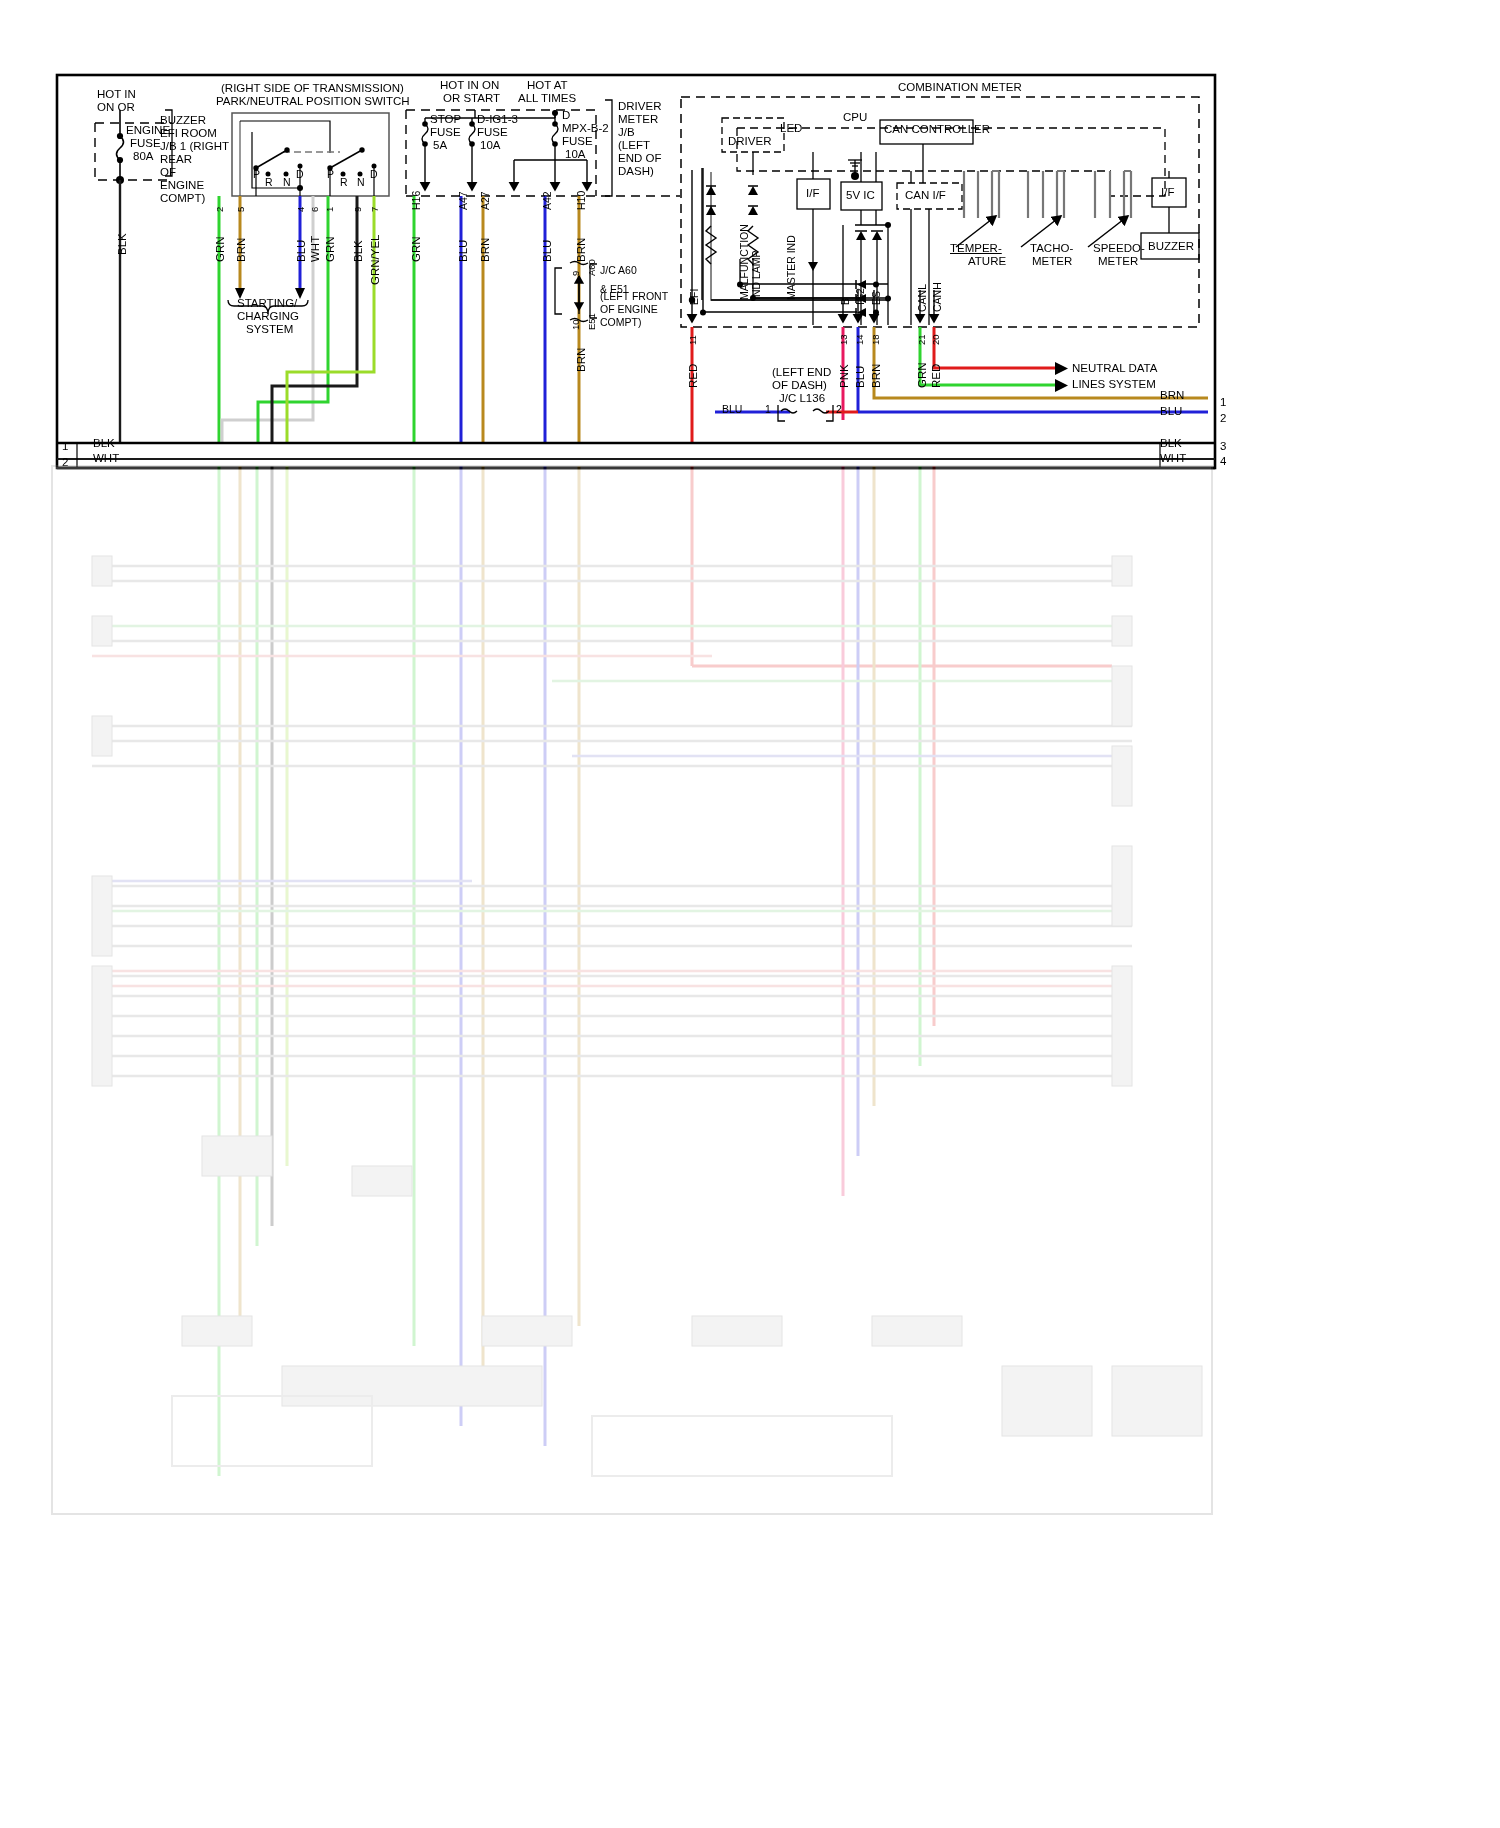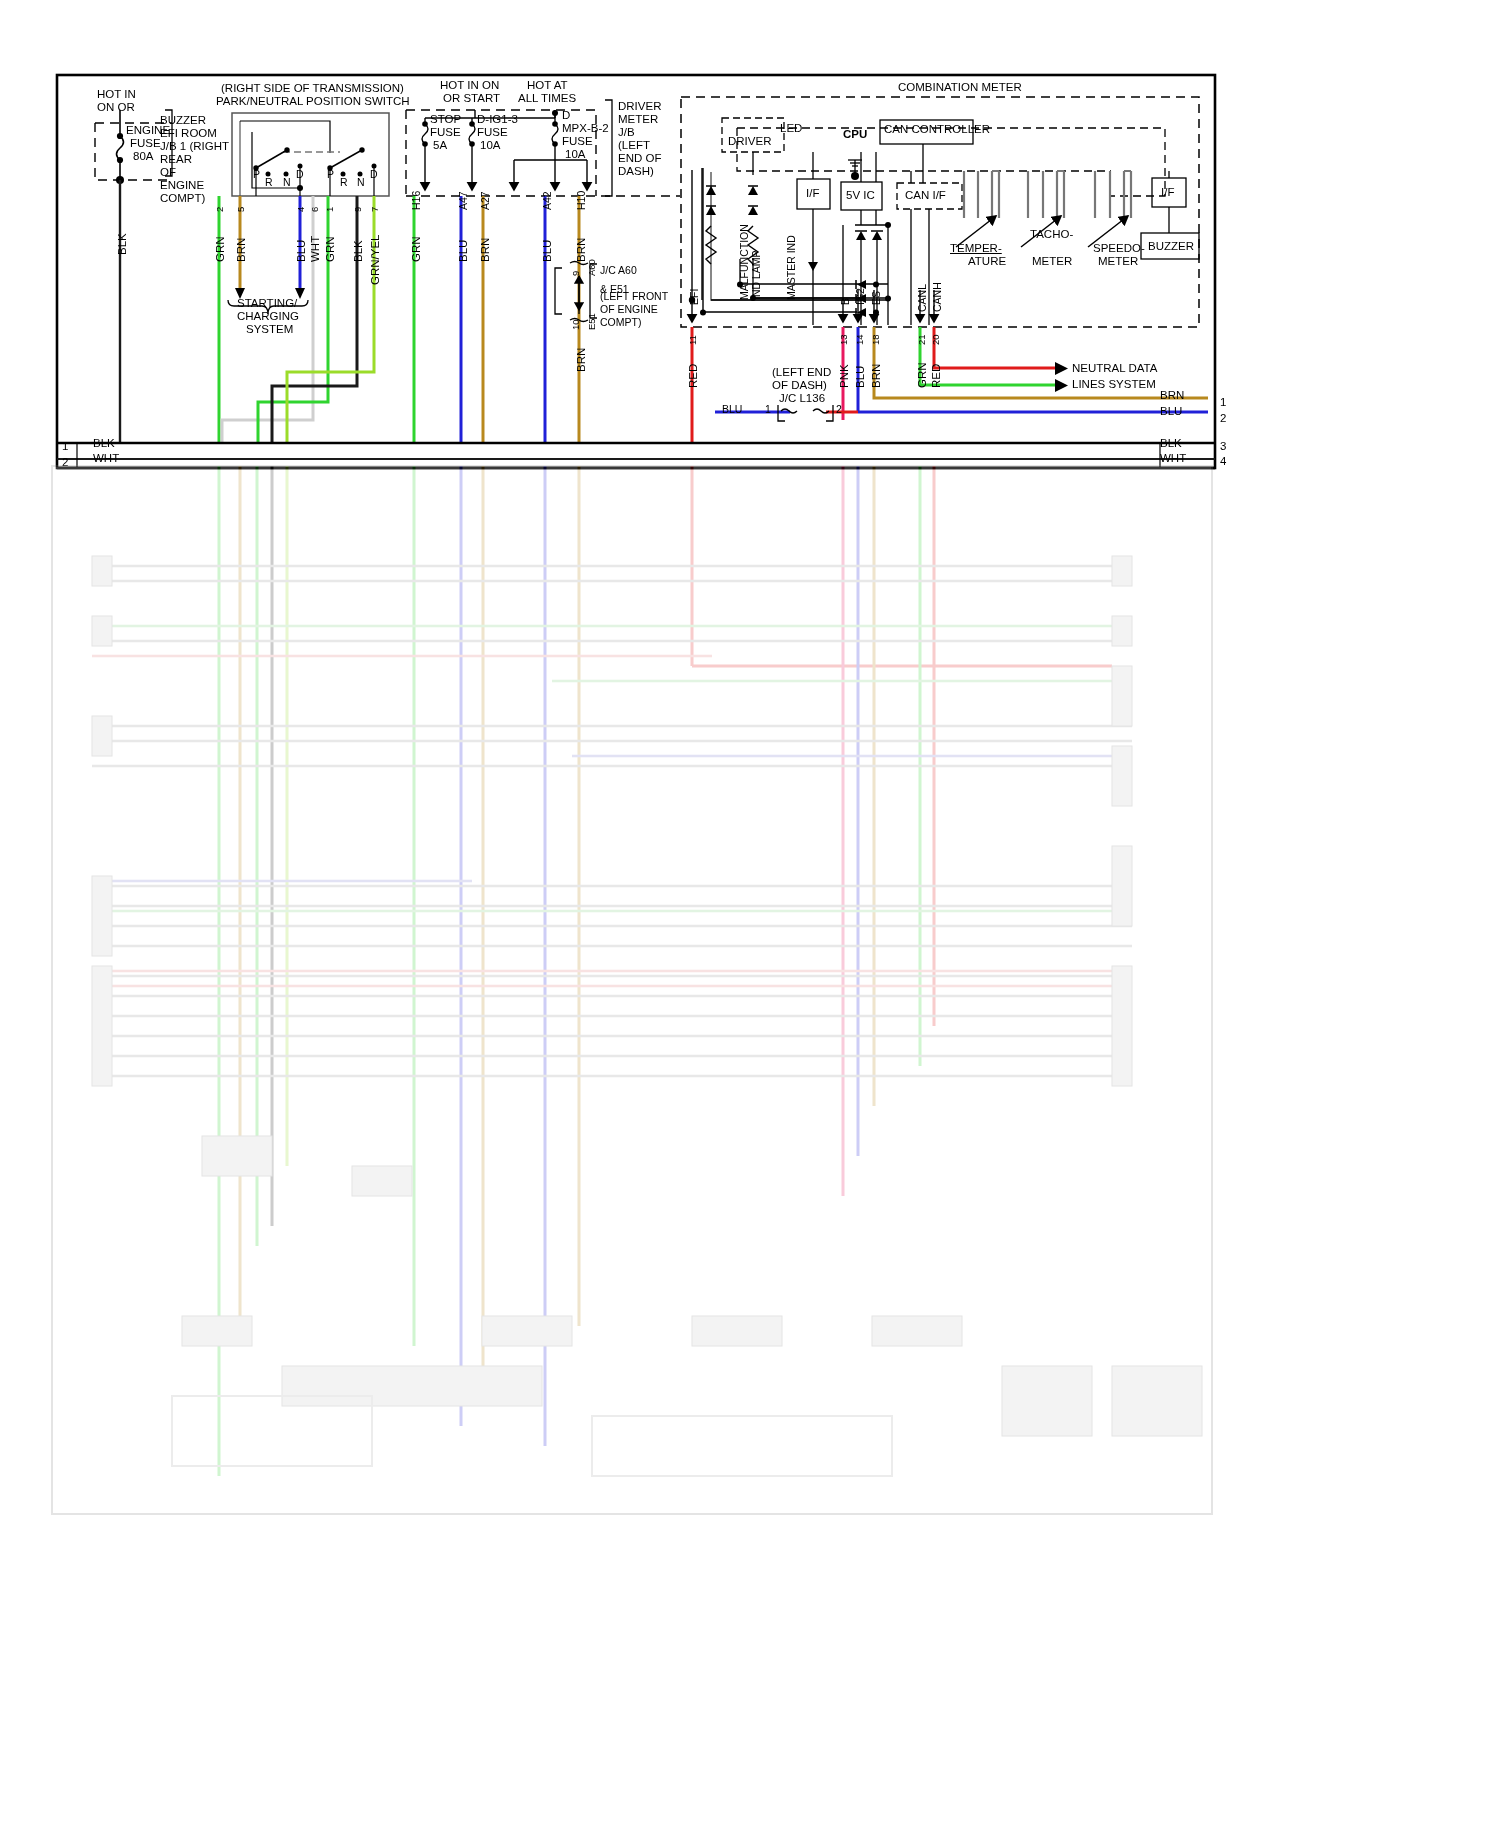--- a/index.html
+++ b/index.html
@@ -400,35 +400,35 @@
   <div class="txt t10" style="left:600px;top:265px;">J/C A60</div>
   <div class="txt t10" style="left:600px;top:278px;margin-top:6px;">&amp; E51</div>
   <div class="txt t10" style="left:600px;top:291px;">(LEFT FRONT</div>
   <div class="txt t10" style="left:600px;top:304px;">OF ENGINE</div>
   <div class="txt t10" style="left:600px;top:317px;">COMPT)</div>
   <div class="vt t11" style="left:575px;top:372px;">BRN</div>
 
   <div class="txt t11" style="left:898px;top:81px;">COMBINATION METER</div>
   <div class="txt t11" style="left:740px;top:122px;margin-left:40px;">LED</div>
   <div class="txt t11" style="left:728px;top:135px;">DRIVER</div>
-  <div class="txt t11" style="left:843px;top:128px;font-weight:bold;">CPU</div>
+  <div class="txt t11" style="left:843px;top:111px;">CPU</div>
   <div class="txt t11" style="left:884px;top:123px;">CAN CONTROLLER</div>
   <div class="txt t11" style="left:806px;top:187px;">I/F</div>
   <div class="txt t11" style="left:846px;top:189px;">5V IC</div>
   <div class="txt t11" style="left:905px;top:189px;">CAN I/F</div>
   <div class="txt t11" style="left:1161px;top:186px;">I/F</div>
   <div class="txt t11" style="left:1148px;top:240px;">BUZZER</div>
 
   <div class="vt t10" style="left:738px;top:300px;">MALFUNCTION</div>
   <div class="vt t10" style="left:750px;top:300px;">IND LAMP</div>
   <div class="vt t10" style="left:785px;top:300px;">MASTER IND</div>
 
   <div class="txt t11" style="left:950px;top:242px;text-decoration:underline;">TEMPER-</div>
   <div class="txt t11" style="left:968px;top:255px;">ATURE</div>
-  <div class="txt t11" style="left:1030px;top:228px;">TACHO-</div>
+  <div class="txt t11" style="left:1030px;top:242px;">TACHO-</div>
   <div class="txt t11" style="left:1032px;top:255px;">METER</div>
   <div class="txt t11" style="left:1093px;top:242px;">SPEEDO-</div>
   <div class="txt t11" style="left:1098px;top:255px;">METER</div>
 
   <div class="vt t10" style="left:688px;top:305px;">EFI</div>
   <div class="vt t10" style="left:839px;top:305px;">B</div>
   <div class="vt t10" style="left:854px;top:305px;">IG2</div>
   <div class="vt t10" style="left:870px;top:305px;">ES</div>
   <div class="vt t10" style="left:916px;top:312px;">CANL</div>
   <div class="vt t10" style="left:931px;top:312px;">CANH</div>

